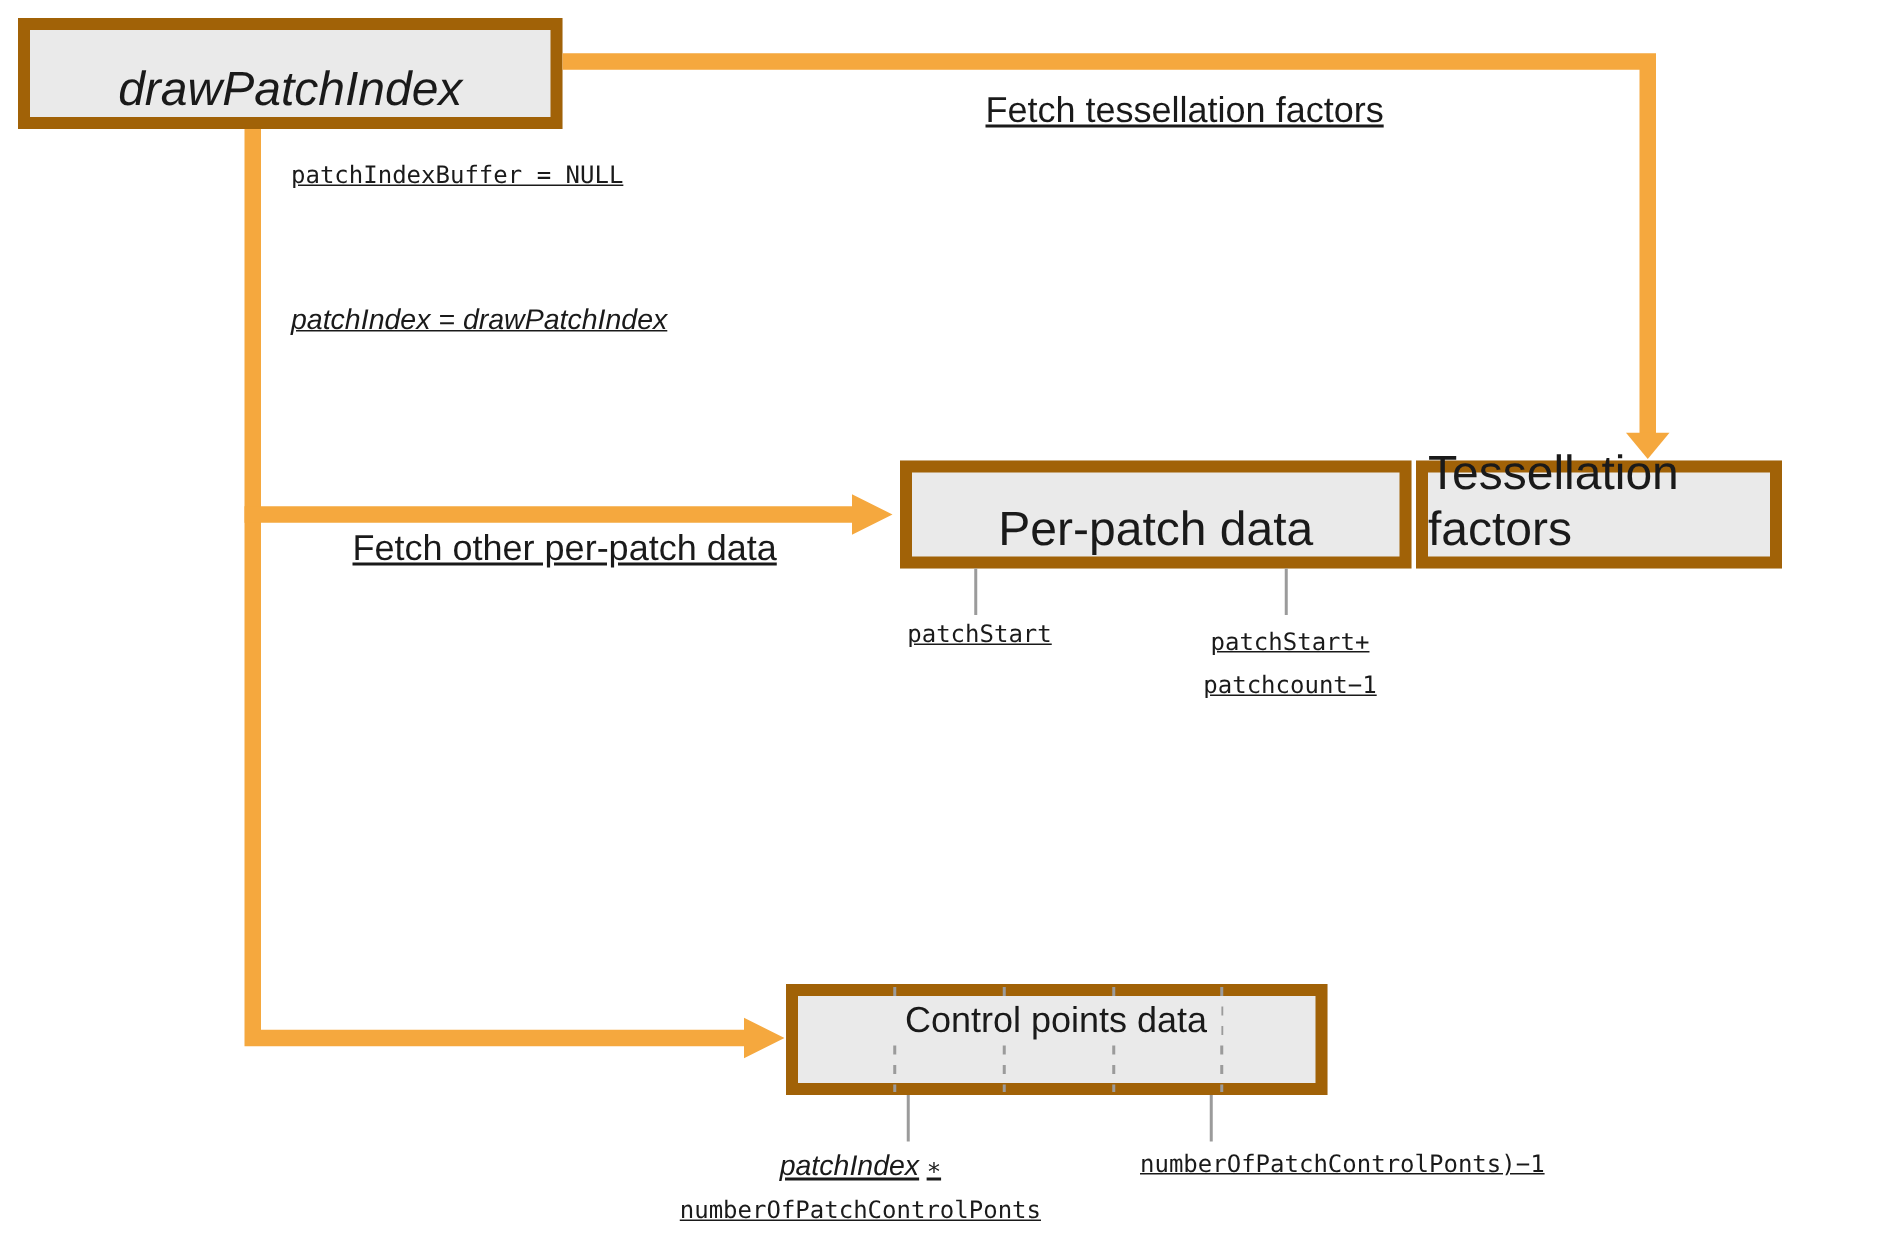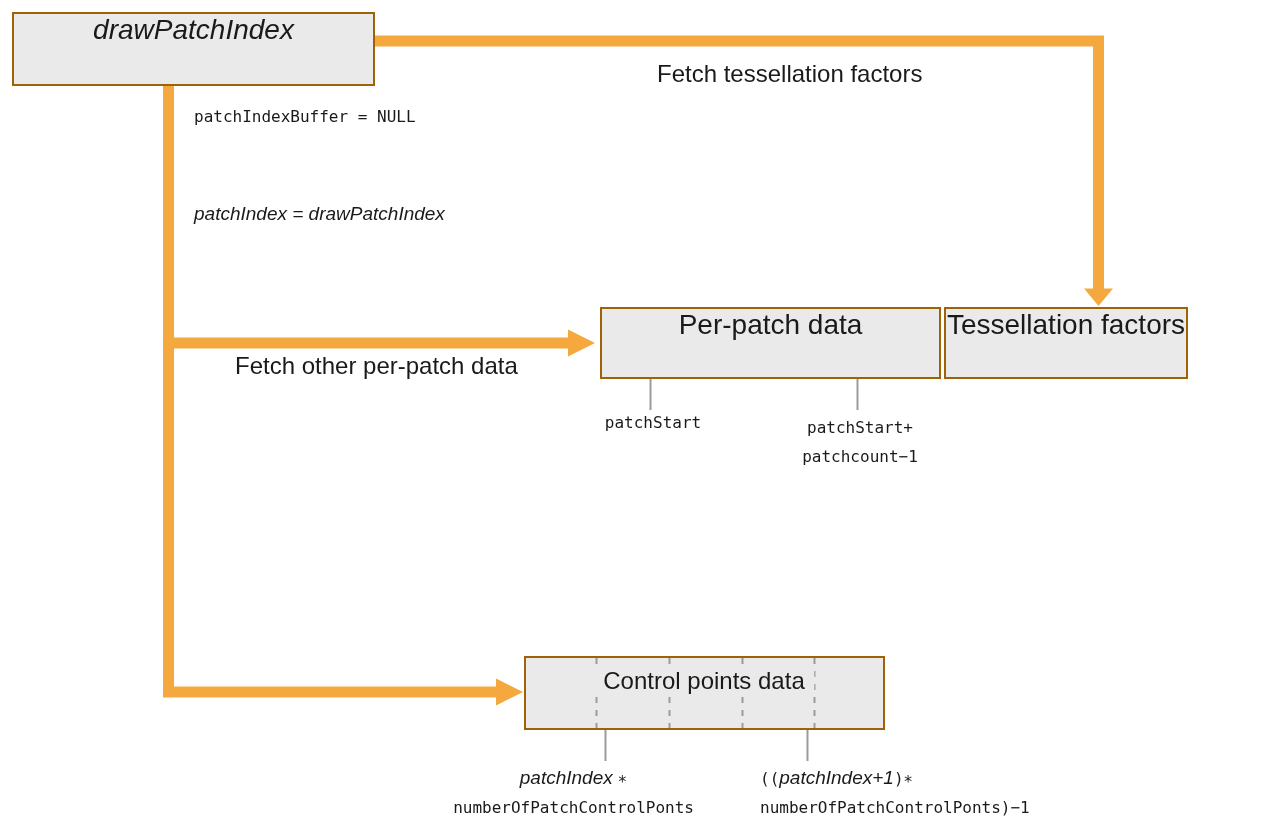--- a/index.html
+++ b/index.html
@@ -5,29 +5,29 @@
   html,body { margin:0; padding:0; background:#ffffff; }
   .canvas {
     position:relative; width:1263px; height:834px; overflow:hidden;
     background:#ffffff; color:#1a1a1a;
     font-family:"Liberation Sans", sans-serif;
   }
   .layer { position:absolute; left:0; top:0; width:1263px; height:834px; }
   svg.layer { pointer-events:none; }
   .box {
     position:absolute; box-sizing:border-box;
-    background:#EAEAEA; border:2px solid #a16207;
-    display:flex; align-items:flex-start; justify-content:center;
-    font-size:28px; z-index:1;
+    background:#EAEAEA; border:8px solid #a16207;
+    display:flex; align-items:flex-end; justify-content:center;
+    font-size:32px; z-index:1;
   }
   .overlabel {
     position:absolute; z-index:3; font-size:24px;
     background:#EAEAEA; padding:0 10px; white-space:nowrap;
   }
-  .lbl { position:absolute; z-index:3; font-size:24px; white-space:nowrap; }
+  .lbl { position:absolute; z-index:3; font-size:24px; white-space:nowrap;text-decoration:underline; }
   .mono { font-family:"DejaVu Sans Mono", monospace; font-size:16px; }
   .ital { font-style:italic; }
   .code-ital { font-style:italic; font-size:19px; }
   .center-x { transform:translateX(-50%); text-align:center; }
   .two-line { line-height:29px; }
   .right-block { text-align:center; }
   .gap-l { margin-left:5px; }
 </style>
 </head>
 <body>
@@ -86,19 +86,16 @@
   </div>
 
   <div class="lbl two-line right-block" style="right:569px; top:761px;">
     <div>
       <span class="code-ital">patchIndex</span><span class="mono gap-l">∗</span>
     </div>
     <div class="mono">numberOfPatchControlPonts</div>
   </div>
 
   <div class="lbl two-line" style="left:760px; top:761px;">
-    <div>
-      <span class="mono">((</span><span class="code-ital">patchIndex+1</span><span class="mono">)∗</span>
-    </div>
     <div class="mono">numberOfPatchControlPonts)−1</div>
   </div>
 
 </div>
 
 </body></html>

